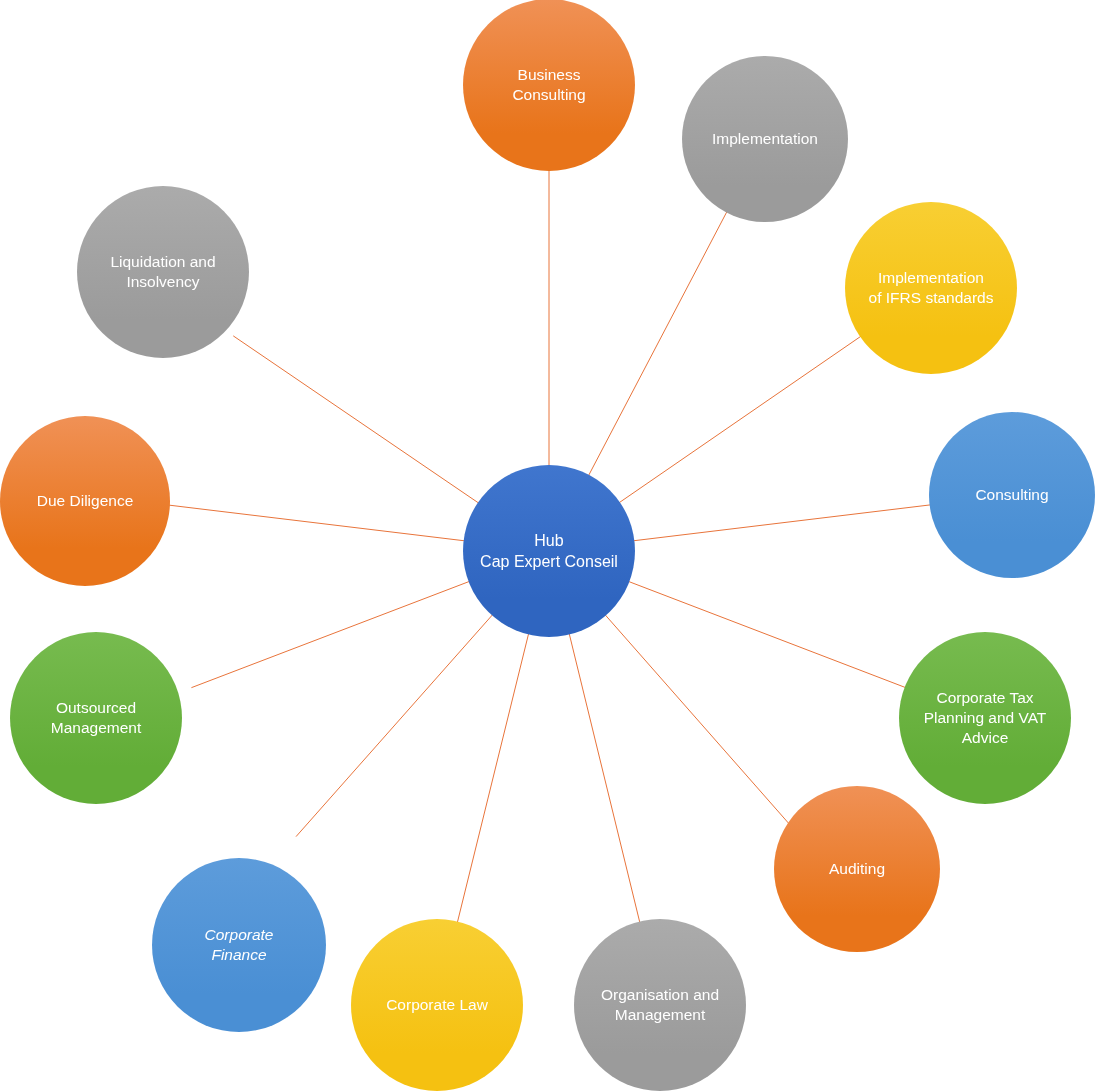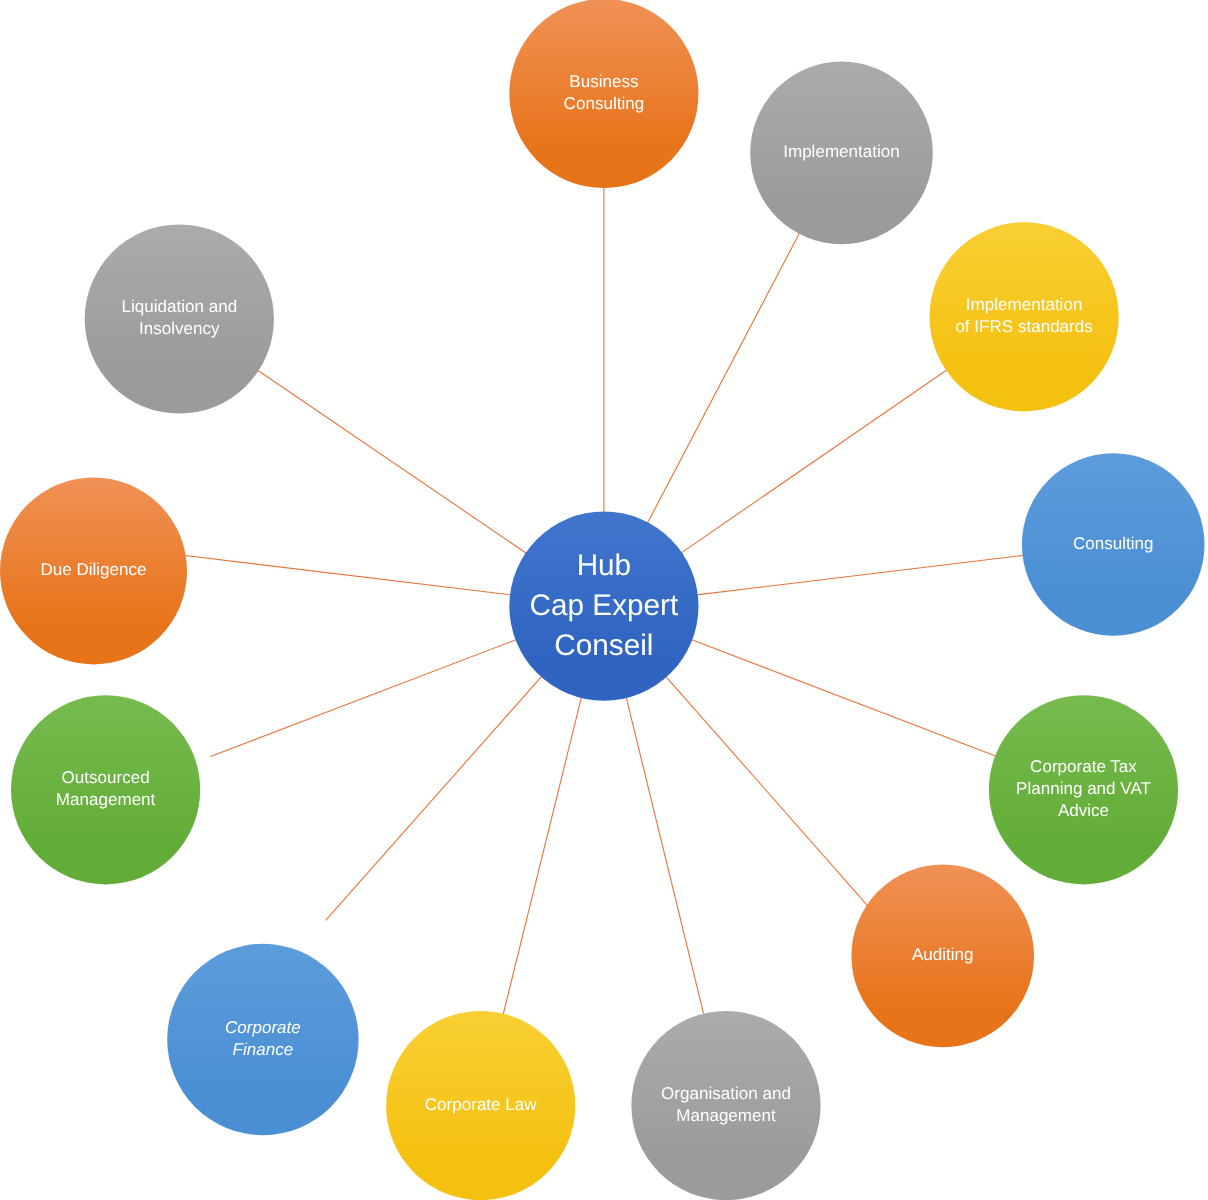--- a/index.html
+++ b/index.html
@@ -42,21 +42,21 @@
     display: block;
     width: 86%;
     white-space: pre-line;
     font-weight: 400;
   }
   .spoke-node {
     font-size: 15.5px;
     text-align: center;
   }
   .hub-node {
-    font-size: 27px;
+    font-size: 16px;
     z-index: 5;
     box-shadow: 0 0 0 0 rgba(0,0,0,0);
   }
   .hub-node .node-label {
     line-height: 1.33;
   }
 </style>
 </head>
 <body>
 
@@ -108,24 +108,24 @@
         <span class="node-label">Corporate Law</span>
       </div>
       <div class="node spoke-node" style="left: 152px; top: 858px; width: 174px; height: 174px; background: linear-gradient(rgb(93, 156, 219) 0%, rgb(74, 143, 212) 78%, rgb(74, 143, 212) 100%); color: rgb(255, 255, 255); font-style: italic;">
         <span class="node-label">Corporate
 Finance</span>
       </div>
       <div class="node spoke-node" style="left: 10px; top: 632px; width: 172px; height: 172px; background: linear-gradient(rgb(119, 187, 79) 0%, rgb(98, 173, 55) 78%, rgb(98, 173, 55) 100%); color: rgb(255, 255, 255);">
         <span class="node-label">Outsourced
 Management</span>
       </div>
-      <div class="node spoke-node" style="left: 0px; top: 434px; width: 170px; height: 170px; background: linear-gradient(rgb(240, 145, 86) 0%, rgb(232, 116, 26) 78%, rgb(232, 116, 26) 100%); color: rgb(255, 255, 255);">
+      <div class="node spoke-node" style="left: 0px; top: 416px; width: 170px; height: 170px; background: linear-gradient(rgb(240, 145, 86) 0%, rgb(232, 116, 26) 78%, rgb(232, 116, 26) 100%); color: rgb(255, 255, 255);">
         <span class="node-label">Due Diligence</span>
       </div>
-      <div class="node spoke-node" style="left: 77px; top: 204px; width: 172px; height: 172px; background: linear-gradient(rgb(171, 171, 171) 0%, rgb(155, 155, 155) 78%, rgb(155, 155, 155) 100%); color: rgb(255, 255, 255);">
+      <div class="node spoke-node" style="left: 77px; top: 186px; width: 172px; height: 172px; background: linear-gradient(rgb(171, 171, 171) 0%, rgb(155, 155, 155) 78%, rgb(155, 155, 155) 100%); color: rgb(255, 255, 255);">
         <span class="node-label">Liquidation and
 Insolvency</span>
       </div>
       <div class="node hub-node" style="left: 463px; top: 465px; width: 172px; height: 172px; background: linear-gradient(rgb(64, 118, 206) 0%, rgb(47, 101, 192) 78%, rgb(47, 101, 192) 100%); color: rgb(255, 255, 255);">
         <span class="node-label">Hub
 Cap Expert Conseil</span>
       </div>
     </div>
 
 </div>

